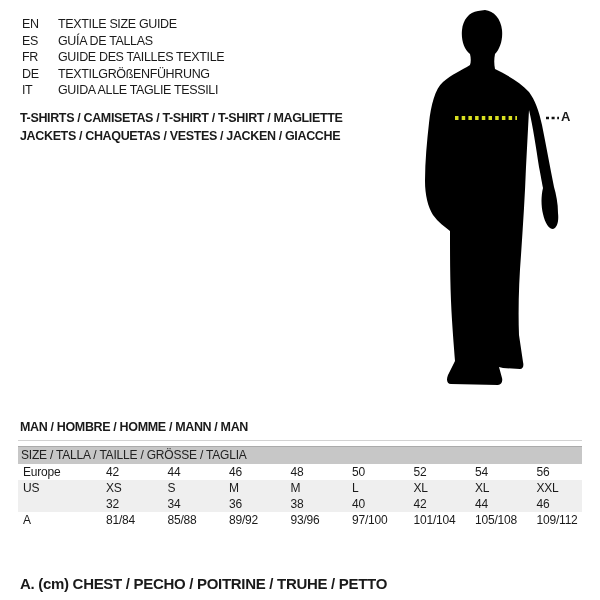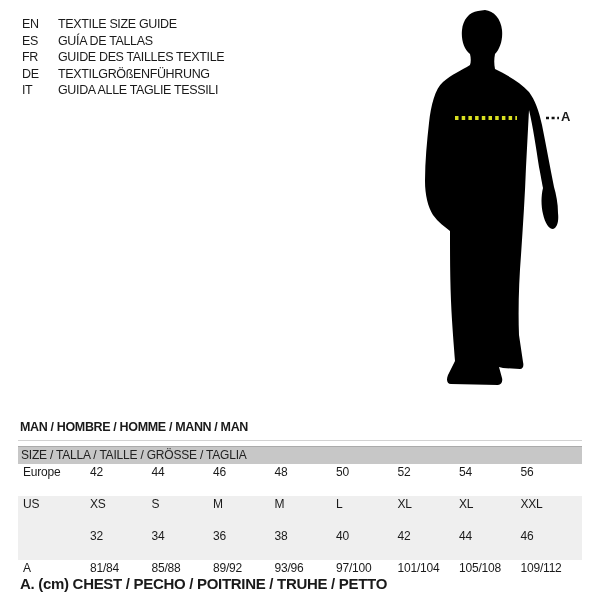--- a/index.html
+++ b/index.html
@@ -27,21 +27,21 @@
     font-size:12.5px;font-weight:700;letter-spacing:-0.35px;}
   
   .table-top-rule{position:absolute;left:18px;top:440px;width:564px;height:1px;
     background:var(--rule,#d2d2d2);}
   .size-table{position:absolute;left:18px;top:446px;width:564px;
     font-size:12px;letter-spacing:-0.2px;}
   .t-header{height:17px;line-height:17px;padding-left:3px;
     background:var(--header-bg,#c7c7c7);border-top:1px solid #ababab;
     color:#222;}
   .t-row{display:grid;grid-template-columns:72px repeat(8,1fr);
-    height:32px;line-height:16px;}
+    height:16px;line-height:16px;gap:16px;}
   .t-row.shaded{background:var(--row-shade,#efefef);}
   .t-label{padding-left:5px;text-align:left;}
   .t-cell{}
   
   .footnote{position:absolute;left:20px;top:575px;
     font-size:15px;font-weight:700;letter-spacing:-0.3px;}
 </style>
 </head>
 <body>
 
@@ -63,20 +63,24 @@
     <div class="lang-row">
       <span class="lang-code">DE</span>
       <span class="lang-label">TEXTILGRÖßENFÜHRUNG</span>
     </div>
     <div class="lang-row">
       <span class="lang-code">IT</span>
       <span class="lang-label">GUIDA ALLE TAGLIE TESSILI</span>
     </div>
   </div>
 
+  <div class="cats">
+    <div>T-SHIRTS / CAMISETAS / T-SHIRT / T-SHIRT / MAGLIETTE</div>
+    <div>JACKETS / CHAQUETAS / VESTES / JACKEN / GIACCHE</div>
+  </div>
 
   <div class="figure">
     <svg viewBox="0 0 165 385" xmlns="http://www.w3.org/2000/svg">
       <path fill="var(--silhouette,#000)" d="
         M 63 6
         C 54 7 48 15 47 25
         C 46 35 49 44 55 49
         C 56 53 56 57 55 60
         C 47 65 36 70 28 77
         C 20 84 16 100 14 118

